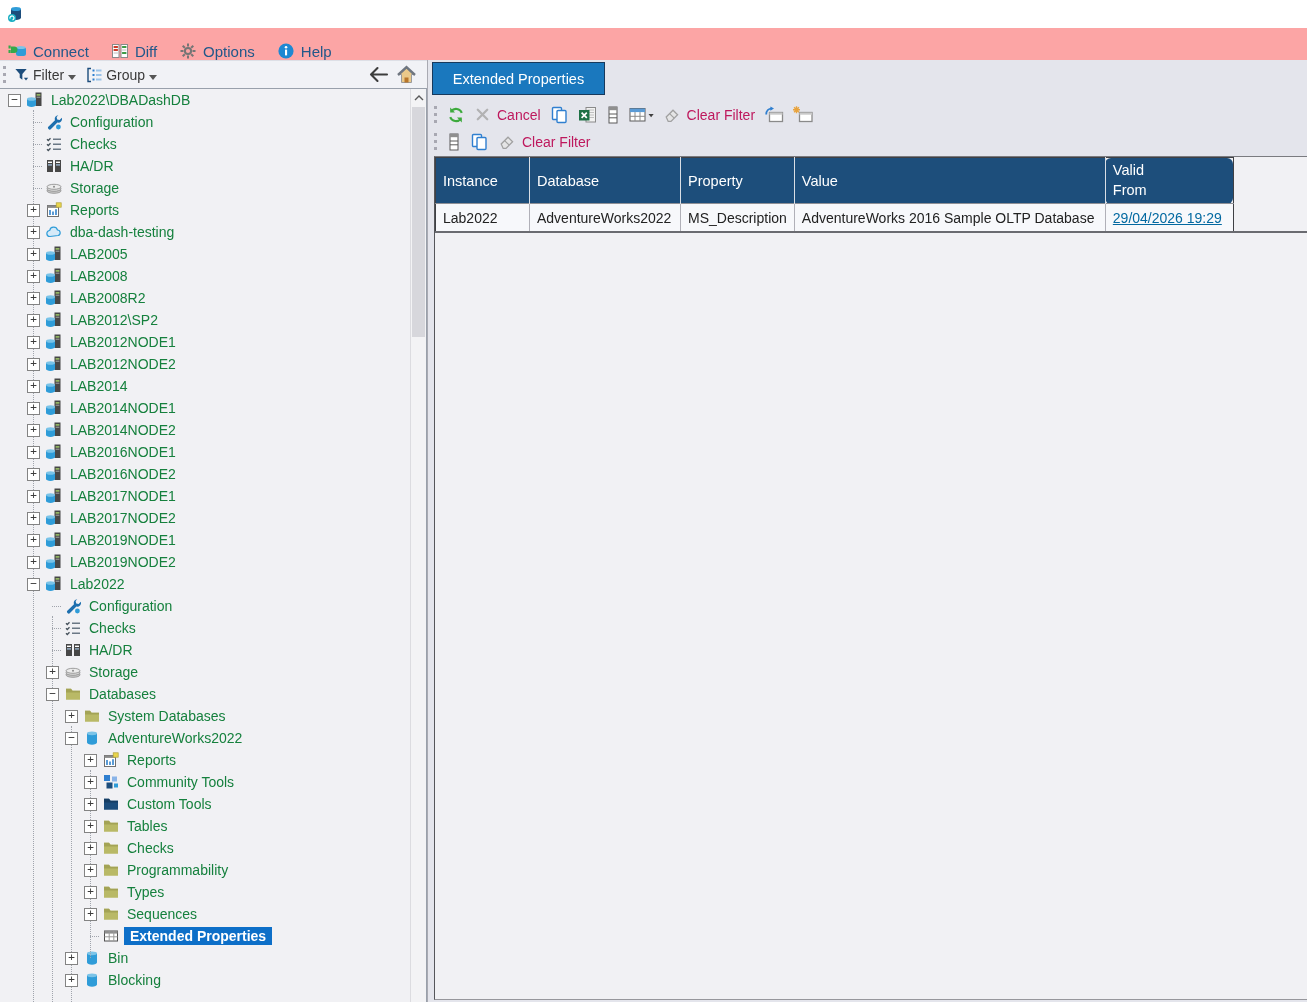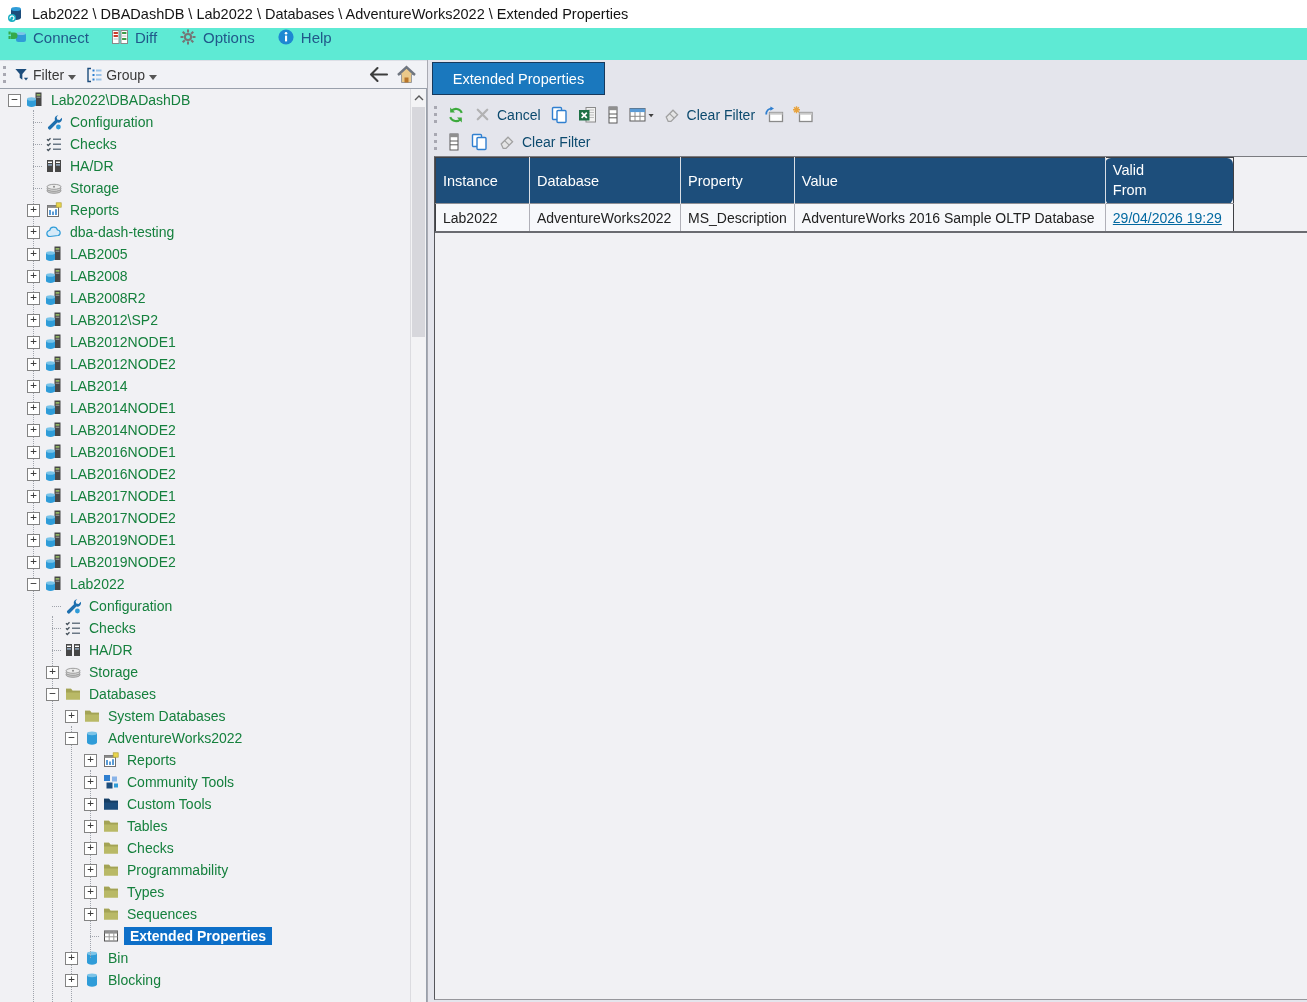--- a/index.html
+++ b/index.html
@@ -5,22 +5,22 @@
   html,body{margin:0;padding:0;}
   body{width:1307px;height:1002px;position:relative;overflow:hidden;
        font-family:"Liberation Sans",sans-serif;background:#fff;}
 
   
   .titlebar{position:absolute;left:0;top:0;width:1307px;height:28px;background:#ffffff;
             display:flex;align-items:center;gap:7px;padding-left:7px;box-sizing:border-box;}
   .titlebar .title{font-size:14.5px;color:#141414;white-space:nowrap;}
 
   
-  .menubar{position:absolute;left:0;top:28px;width:1307px;height:32px;background:#5eead4;
-           display:flex;align-items:flex-start;gap:22px;padding-left:8px;box-sizing:border-box;}
+  .menubar{position:absolute;left:0;top:28px;width:1307px;height:32px;background:#fca5a5;
+           display:flex;align-items:flex-end;gap:22px;padding-left:8px;box-sizing:border-box;}
   .menu-item{display:flex;align-items:center;gap:6px;font-size:15px;color:#21588a;cursor:default;}
 
   
   .filterbar{position:absolute;left:0;top:60px;width:427px;height:28px;background:#f1f2f6;
              border-top:1px solid #dddfe6;display:flex;align-items:center;box-sizing:border-box;
              padding-left:3px;}
   .fb-label{font-size:14px;color:#3a3a3a;margin:0 4px 0 4px;}
   .caret{display:inline-block;margin-right:10px;}
   .navbtn{position:absolute;top:4px;}
   .nav-back{left:368px;}
@@ -50,21 +50,21 @@
          border-left:1px solid #a9aab2;box-sizing:border-box;}
   .tab{position:absolute;left:4px;top:2px;width:173px;height:33px;background:#1a78be;
        border:1px solid #17395c;box-sizing:border-box;color:#fff;font-size:14.5px;
        display:flex;align-items:center;justify-content:center;}
   .tbar{position:absolute;left:6px;height:27px;display:flex;align-items:center;gap:9px;}
   .tbar-1{top:41px;}
   .tbar-2{top:68px;}
   .grip{width:0;height:17px;border-left:3px dotted #a8a8b2;margin-right:1px;}
   .tico{display:inline-flex;align-items:center;}
   .tlab{font-size:14px;margin-left:-3px;white-space:nowrap;}
-  .tlab.disabled{color:#0c4a6e;}
+  .tlab.disabled{color:#be185d;}
 
   
   .grid-area{position:absolute;left:6px;top:96px;width:1024px;height:844px;background:#f1f1f4;
              border-left:1px solid #55565a;border-top:1px solid #7a7b80;border-bottom:1px solid #97979c;
              box-sizing:border-box;}
   .grid-hline{position:absolute;left:0;top:74px;width:100%;height:2px;background:#6a6b70;}
   table.grid{border-collapse:collapse;table-layout:fixed;border:1px solid #3f4044;}
   table.grid th{background:#1d4e7b;color:#fff;font-weight:normal;font-size:14.5px;text-align:left;
                 padding:3px 7px;height:44px;box-sizing:border-box;border-right:1px solid #d9dee5;
                 vertical-align:middle;}
@@ -81,21 +81,20 @@
 
 <div class="titlebar">
   <span style="display:inline-flex">
       <svg width="18" height="18" viewBox="0 0 18 18">
         <path d="M4 4v8.5c0 1.4 2.2 2.5 5 2.5s5-1.1 5-2.5V4" fill="#1c4d7c"></path>
         <ellipse cx="9" cy="4" rx="5" ry="2.1" fill="#2f9cd8"></ellipse>
         <circle cx="5" cy="13" r="4" fill="#18aec2"></circle>
         <path d="M3.1 13.6a2 2 0 1 1 2.4 1.3" stroke="#fff" stroke-width="1.2" fill="none"></path>
       </svg>
     </span>
-  <span class="title">Lab2022 \ DBADashDB \ Lab2022 \ Databases \ AdventureWorks2022 \ Extended Properties</span>
 </div>
 
 <div class="menubar">
     <div class="menu-item">
       <span class="tico">
         <svg width="19" height="18" viewBox="0 0 19 18">
           <rect x="8" y="5" width="10" height="9" rx="2.5" fill="#2f9cd8"></rect>
           <ellipse cx="13" cy="5.6" rx="4.4" ry="1.5" fill="#7cc4e8"></ellipse>
           <rect x="0.5" y="3.5" width="2.2" height="3" fill="#35a94a"></rect>
           <rect x="0.5" y="8" width="2.2" height="3" fill="#35a94a"></rect>

